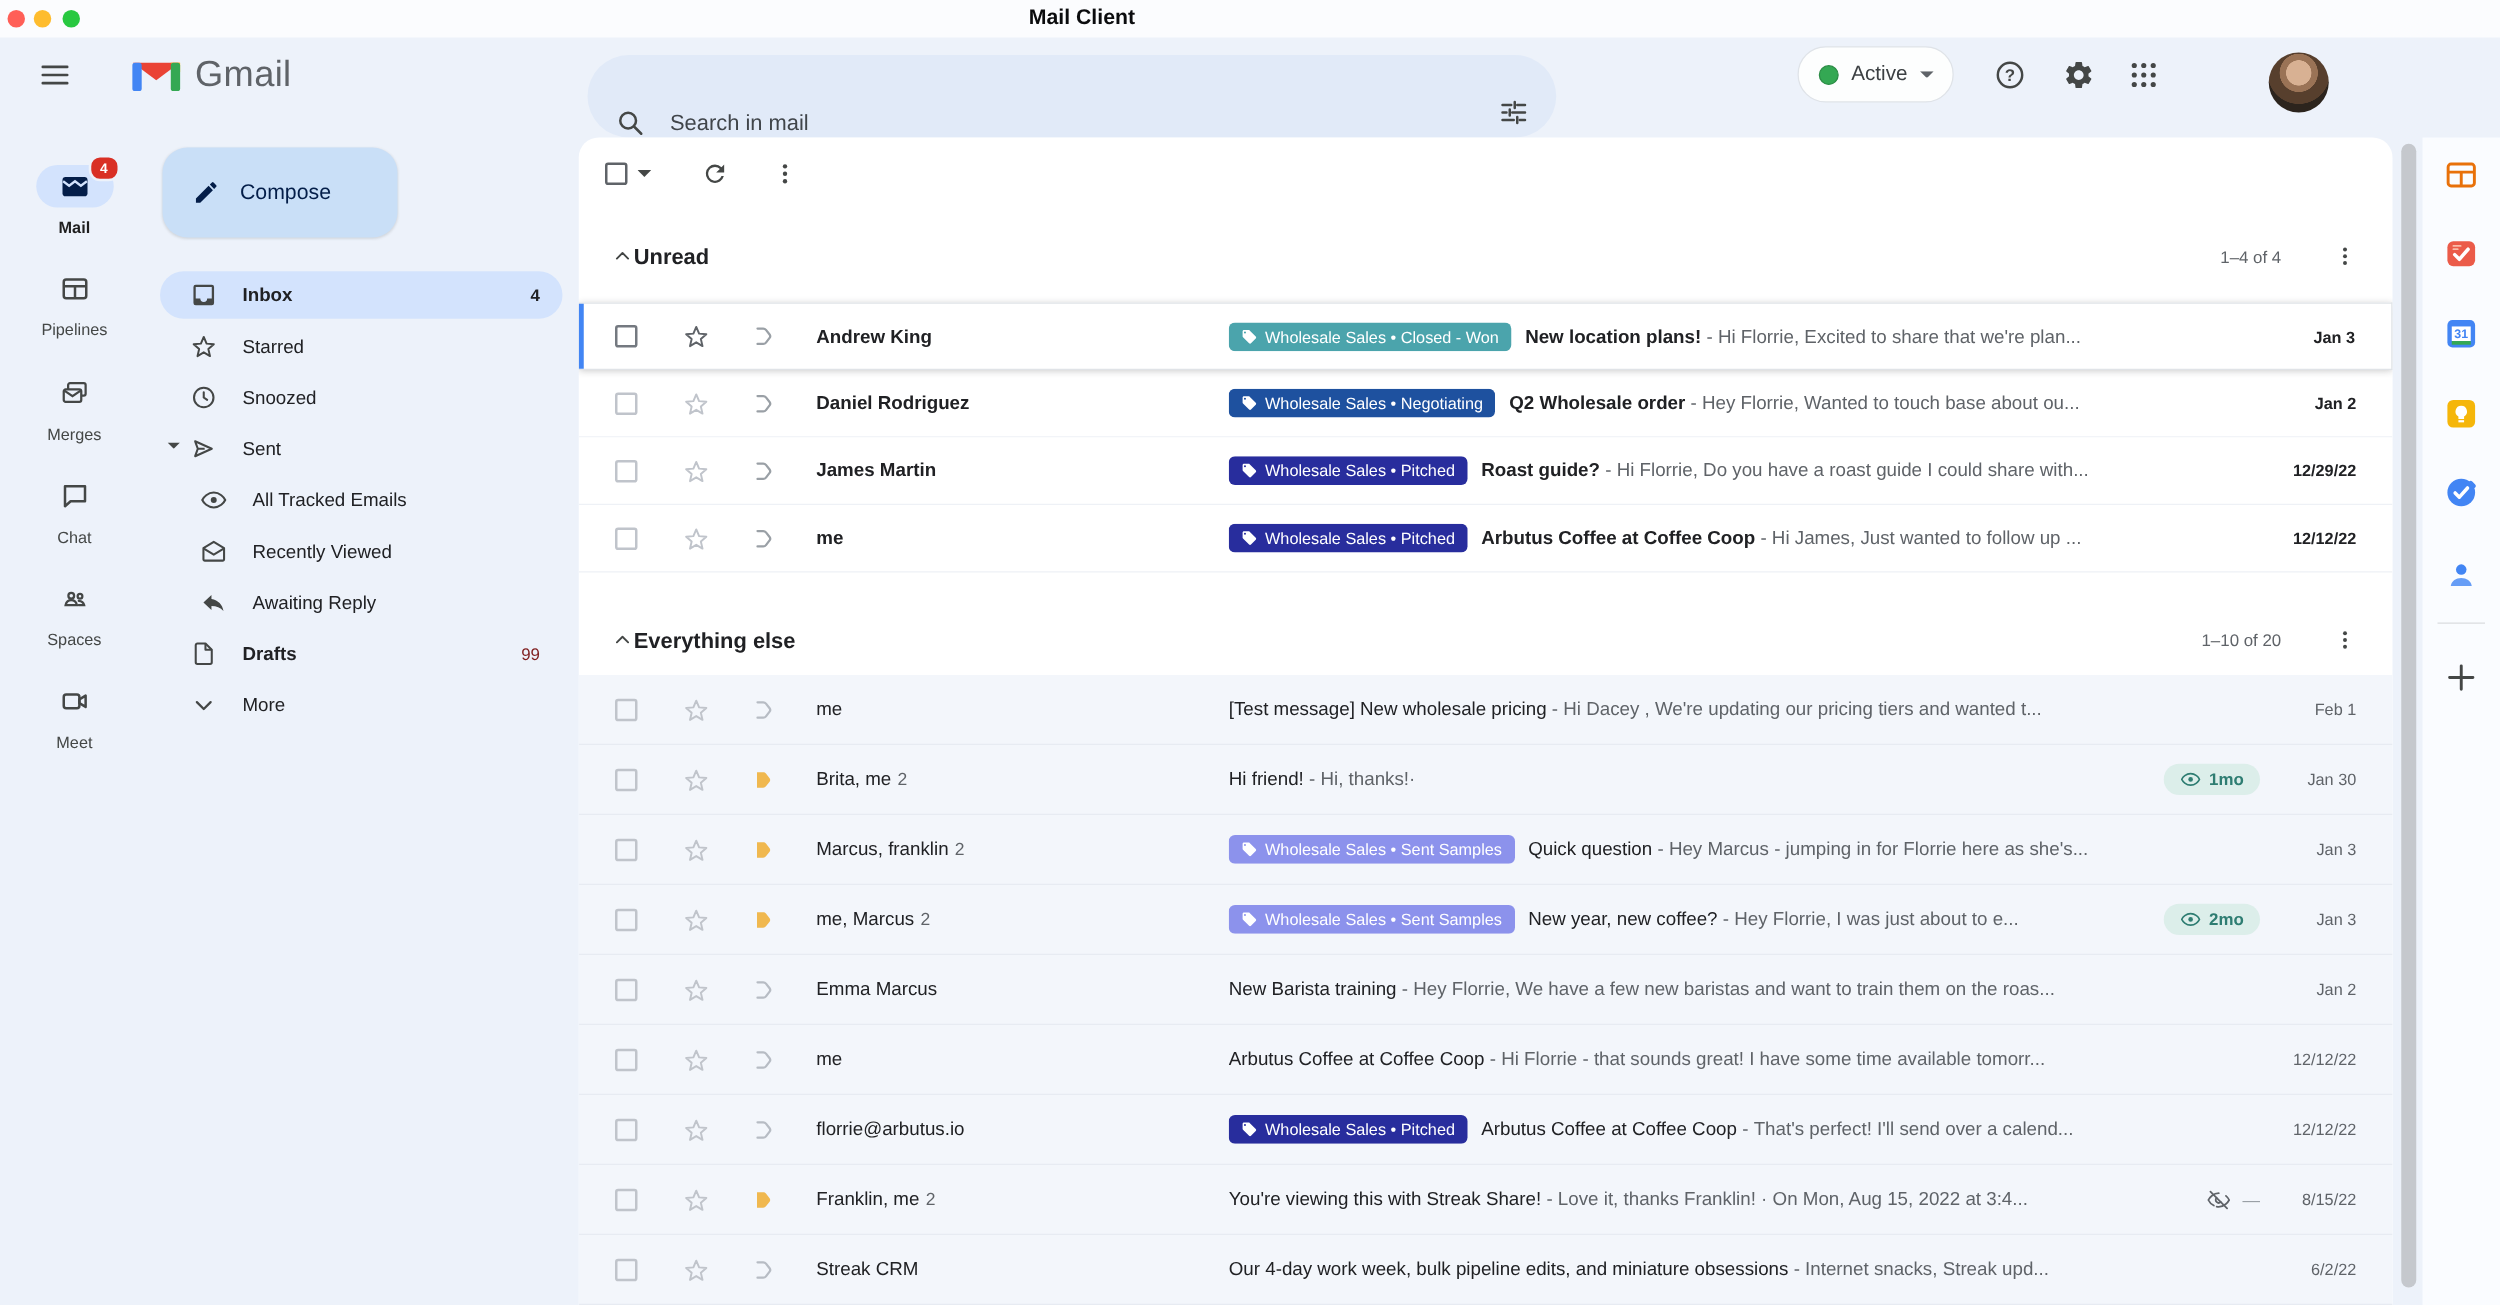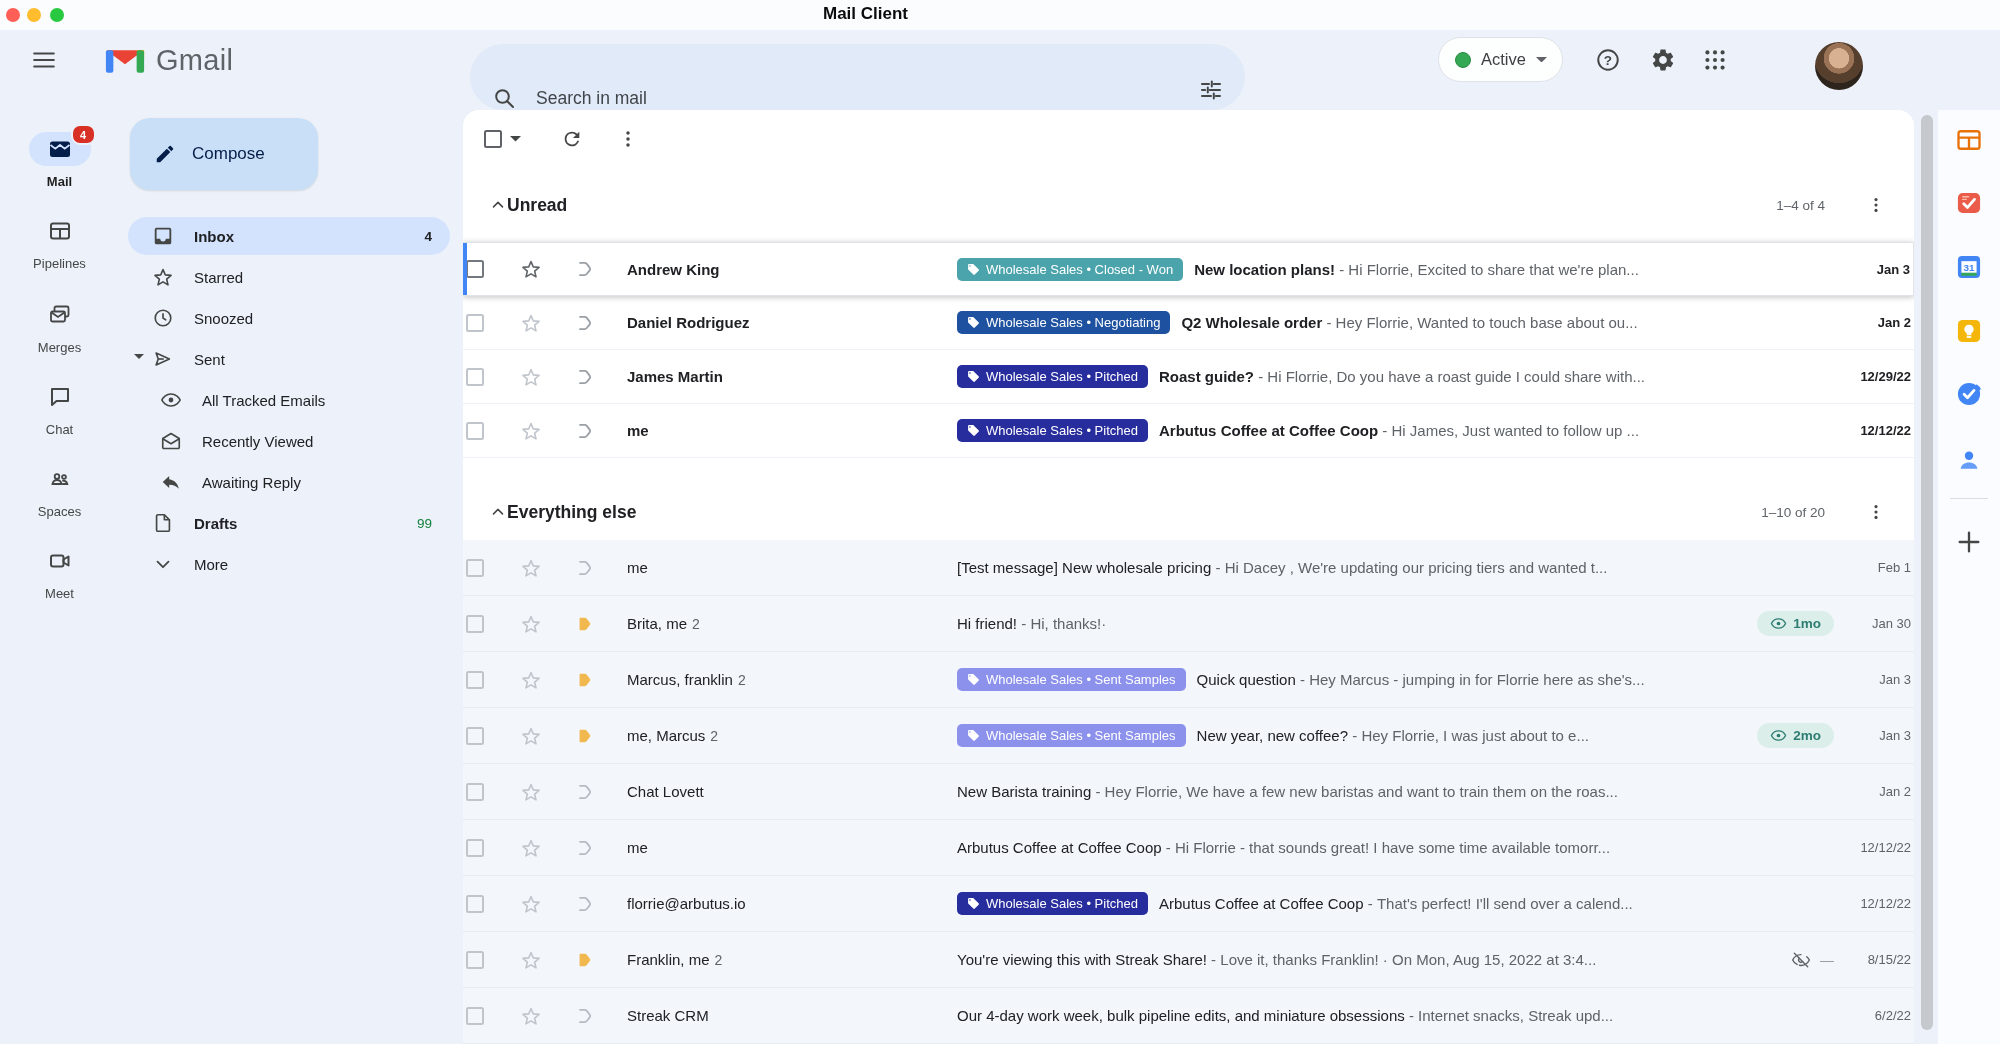--- a/index.html
+++ b/index.html
@@ -53,21 +53,21 @@
   .compose .ic{width:22px;height:22px;color:#041e49;}
   .compose-label{font-size:17px;font-weight:500;color:#041e49;}
   #navlist{position:absolute;left:128px;top:214px;width:322px;}
   .nav-item{display:flex;align-items:center;height:38px;margin:3px 0;border-radius:19px;padding:0 18px 0 24px;cursor:pointer;position:relative;}
   .nav-item.active{background:#d3e3fd;}
   .nav-item.sub{padding-left:32px;}
   .nav-item .nicon{width:22px;height:22px;color:#444746;flex:none;display:flex;}
   .nav-item .nicon .ic{width:22px;height:22px;}
   .nav-label{margin-left:20px;font-size:15px;color:#202124;white-space:nowrap;}
   .nav-item.bold .nav-label,.nav-item.active .nav-label{font-weight:700;}
-  .nav-count{margin-left:auto;font-size:13.5px;color:#15803d;}
+  .nav-count{margin-left:auto;font-size:13.5px;color:#7f1d1d;}
   .nav-item.active .nav-count{font-weight:700;color:#202124;}
   .nav-expander{position:absolute;left:6px;width:10px;height:10px;color:#444746;}
   .labels-head{position:absolute;left:145px;top:650px;width:292px;height:44px;display:flex;align-items:center;justify-content:space-between;}
   .labels-title{font-size:17.5px;color:#202124;}
   .labels-add{width:32px;height:32px;position:static;}
   .labels-add .ic{width:22px;height:22px;}
   
   .listcard{position:absolute;left:463px;top:110px;width:1451px;height:934px;background:#fff;border-radius:16px 16px 0 0;overflow:hidden;}
   .toolbar{height:58px;display:flex;align-items:center;padding:0 21px;box-sizing:border-box;color:#444746;}
   .cb{width:18px;height:18px;border:2px solid #5f6368;border-radius:2.5px;box-sizing:border-box;cursor:pointer;flex:none;}
@@ -76,21 +76,21 @@
   .toolbar .tbtn{position:static;width:38px;height:38px;border-radius:50%;}
   .toolbar .tbtn .ic{width:22px;height:22px;}
   #refresh-btn{margin-left:32px;} #toolbar-more{margin-left:18px;}
   .sec-head{display:flex;align-items:center;padding:0 21px;box-sizing:border-box;}
   .sec-head.h0{height:74px;} .sec-head.h1{height:82px;padding-top:26px;}
   .sec-chevron{width:18px;height:18px;color:#444746;cursor:pointer;margin-left:5px;}
   .sec-title{font-size:17.5px;font-weight:700;}
   .sec-range{margin-left:auto;font-size:13.5px;color:#5f6368;margin-right:34px;}
   .sec-more{position:static;width:34px;height:34px;}
   .sec-more .ic{width:20px;height:20px;}
-  .mail-row{display:flex;align-items:center;padding:0 3px;box-sizing:border-box;cursor:pointer;position:relative;background:#fff;gap:24px;}
+  .mail-row{display:flex;align-items:center;padding:0 29px;box-sizing:border-box;cursor:pointer;position:relative;background:#fff;gap:24px;}
   .mail-row.unread{height:54px;border-bottom:1px solid #eef1f6;}
   .mail-row.everything{height:56px;background:#f3f6fb;border-bottom:1px solid #e7ebf2;}
   .mail-row.selected{border:1px solid #e0e3e7;border-left:none;box-shadow:0 1px 6px rgba(32,33,36,.28);z-index:2;}
   .mail-row.selected::before{content:"";position:absolute;left:0;top:0;bottom:0;width:4px;background:#4285f4;}
   .mail-row .cb{border-color:#c0c4cb;margin-left:0;}
   .mail-row.selected .cb{border-color:#747980;}
   .row-star{width:22px;height:22px;color:#c0c4cb;margin-left:12px;flex:none;}
   .mail-row.selected .row-star{color:#5f6368;}
   .row-tag{width:20px;height:20px;margin-left:9px;flex:none;color:#b7bcc4;}
   .mail-row.unread .row-tag{color:#9aa0a6;}
@@ -679,21 +679,21 @@
           <span class="row-star">
             <svg class="ic" viewBox="0 0 24 24" xmlns="http://www.w3.org/2000/svg">
               <path d="M12 17.3l-5.46 3.3 1.45-6.2-4.8-4.16 6.32-.54L12 3.9l2.49 5.8 6.32.54-4.8 4.16 1.45 6.2z" fill="none" stroke="currentColor" stroke-width="1.7" stroke-linejoin="round"></path>
             </svg>
           </span>
           <span class="row-tag">
             <svg class="ic" viewBox="0 0 20 20" xmlns="http://www.w3.org/2000/svg">
               <path d="M5 3.8h4.6c.85 0 1.65.4 2.17 1.07l2.9 3.73c.62.8.62 1.93 0 2.73l-2.9 3.73a2.75 2.75 0 0 1-2.17 1.07H5" fill="none" stroke="currentColor" stroke-width="1.8" stroke-linecap="round"></path>
             </svg>
           </span>
-          <span class="row-sender">Chat Lovett</span>
+          <span class="row-sender">Emma Marcus</span>
           <span class="row-content">
             <span class="row-subject">New Barista training</span>
             <span class="row-sep"> - </span>
             <span class="row-snippet">Hey Florrie, We have a few new baristas and want to train them on the roas...</span>
           </span>
           <span class="row-meta">
             <span class="row-date">Jan 2</span>
           </span>
         </div>
         <div class="mail-row everything">

